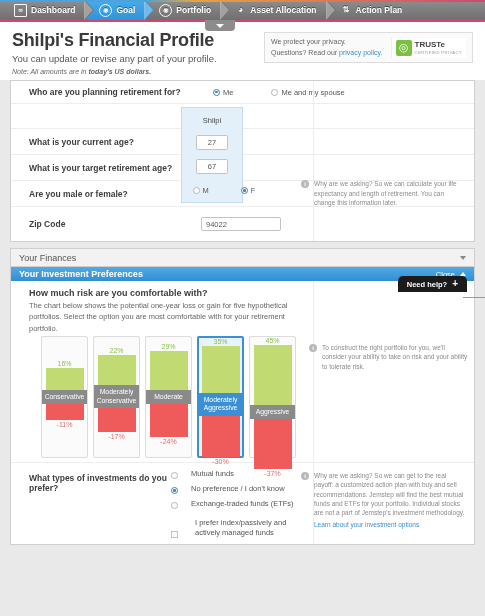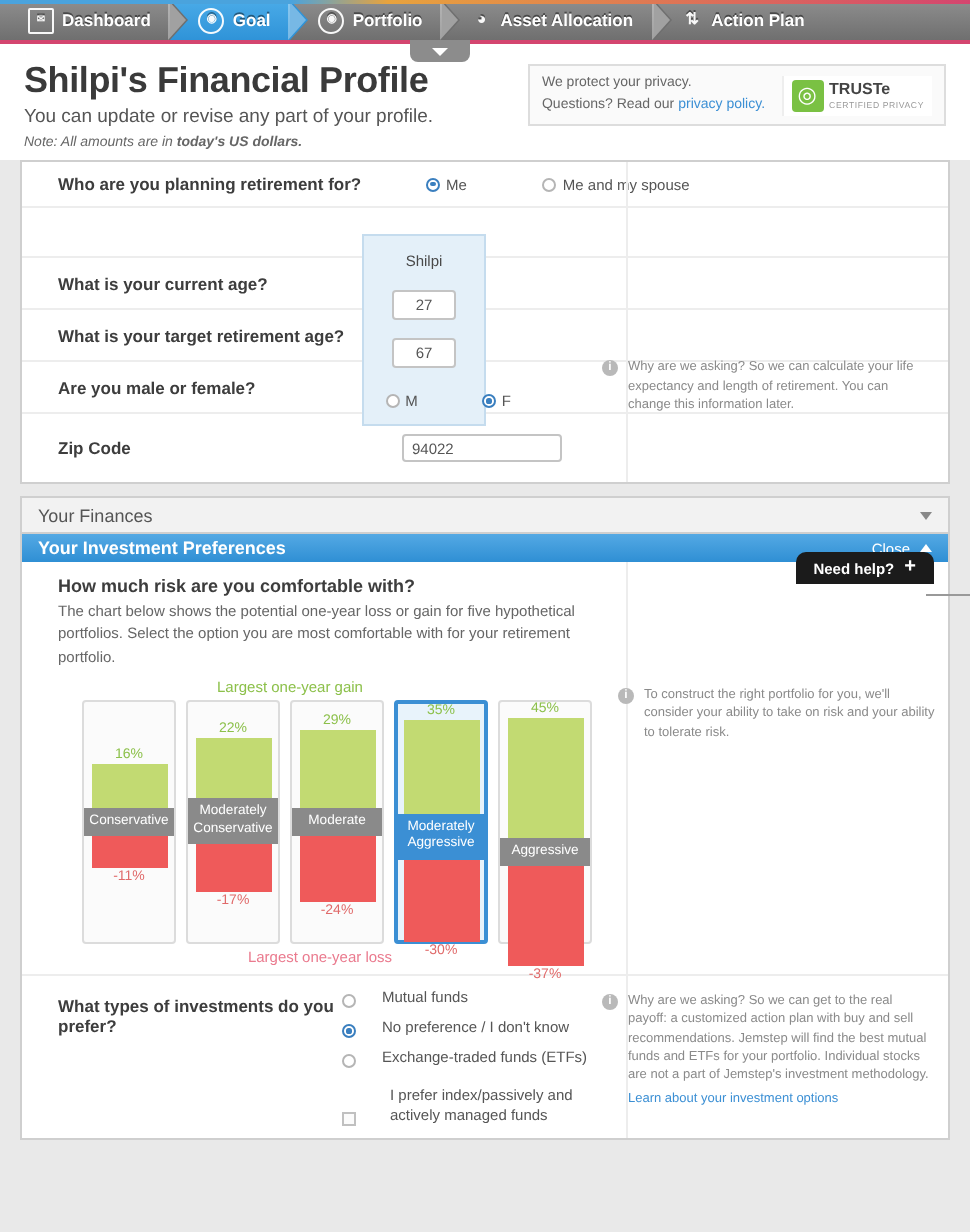--- a/index.html
+++ b/index.html
@@ -232,21 +232,21 @@
 
   <div class="note">
     <span>Note: All amounts are in </span><b>today's US dollars.</b>
   </div>
 
   <div class="panel">
 
     <div class="panel-body">
       <div class="vsep"></div>
 
-      <div class="person-col" style="top:36px;height:96px;">
+      <div class="person-col" style="top:26px;height:96px;">
         <div class="person-name">Shilpi</div>
         <div class="pc-cell">
           <div class="mini-input">27</div>
         </div>
         <div class="pc-cell">
           <div class="mini-input">67</div>
         </div>
         <div class="pc-cell">
           <span class="radio" style="margin-right:8px;">
             <span class="dot"></span>
@@ -329,21 +329,20 @@
 
     <div class="panel-body">
       <div class="vsep"></div>
 
       <div class="risk-head">
         <div class="risk-title">How much risk are you comfortable with?</div>
         <div class="risk-desc">The chart below shows the potential one-year loss or gain for five hypothetical portfolios. Select the option you are most comfortable with for your retirement portfolio.</div>
       </div>
 
       <div class="chartwrap">
-        <div class="lbl-gain">Largest one-year gain</div>
 
         <div class="bars">
           <div class="bar-card">
             <div class="bc-top">
               <span class="pct-g">16%</span>
               <span class="g-bar" style="height:22px;"></span>
             </div>
             <div class="bc-mid">Conservative</div>
             <div class="bc-bot">
               <span class="r-bar" style="height:16px;"></span>
@@ -393,21 +392,20 @@
               <span class="g-bar" style="height:60px;"></span>
             </div>
             <div class="bc-mid">Aggressive</div>
             <div class="bc-bot">
               <span class="r-bar" style="height:50px;"></span>
               <span class="pct-r">-37%</span>
             </div>
           </div>
         </div>
 
-        <div class="lbl-loss" style="padding-left:30px;width:238px;text-align:center;">Largest one-year loss</div>
 
         <div class="chart-help">
           <div class="help" style="width:160px;padding-right:0;">
             <span class="i-ico">i</span>
             <span class="help-tx">To construct the right portfolio for you, we'll consider your ability to take on risk and your ability to tolerate risk.</span>
           </div>
         </div>
       </div>
 
       <div class="row" style="align-items:flex-start;border-top:1px solid #ededed;border-bottom:none;">

